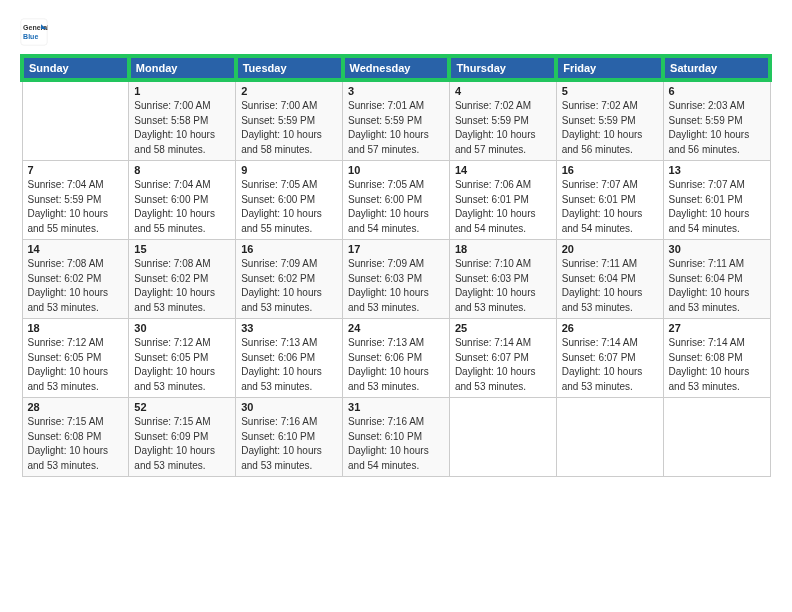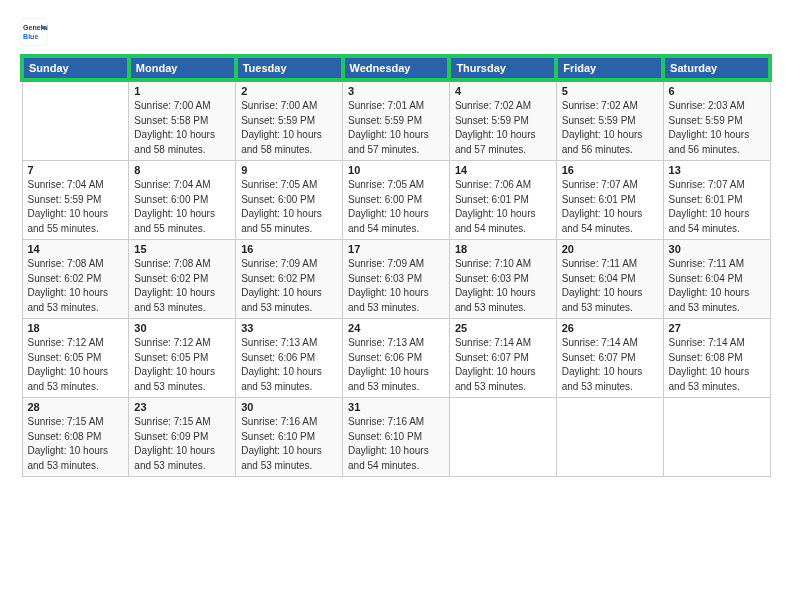--- a/index.html
+++ b/index.html
@@ -237,21 +237,21 @@
           <td><span class="day-num">27</span><span class="day-detail" style="white-space: pre-line;">Sunrise: 7:14 AM
 Sunset: 6:08 PM
 Daylight: 10 hours
 and 53 minutes.</span></td>
         </tr>
         <tr>
           <td><span class="day-num">28</span><span class="day-detail" style="white-space: pre-line;">Sunrise: 7:15 AM
 Sunset: 6:08 PM
 Daylight: 10 hours
 and 53 minutes.</span></td>
-          <td><span class="day-num">23</span><span class="day-detail" style="white-space: pre-line;">Sunrise: 7:15 AM
+          <td><span class="day-num">52</span><span class="day-detail" style="white-space: pre-line;">Sunrise: 7:15 AM
 Sunset: 6:09 PM
 Daylight: 10 hours
 and 53 minutes.</span></td>
           <td><span class="day-num">30</span><span class="day-detail" style="white-space: pre-line;">Sunrise: 7:16 AM
 Sunset: 6:10 PM
 Daylight: 10 hours
 and 53 minutes.</span></td>
           <td><span class="day-num">31</span><span class="day-detail" style="white-space: pre-line;">Sunrise: 7:16 AM
 Sunset: 6:10 PM
 Daylight: 10 hours

